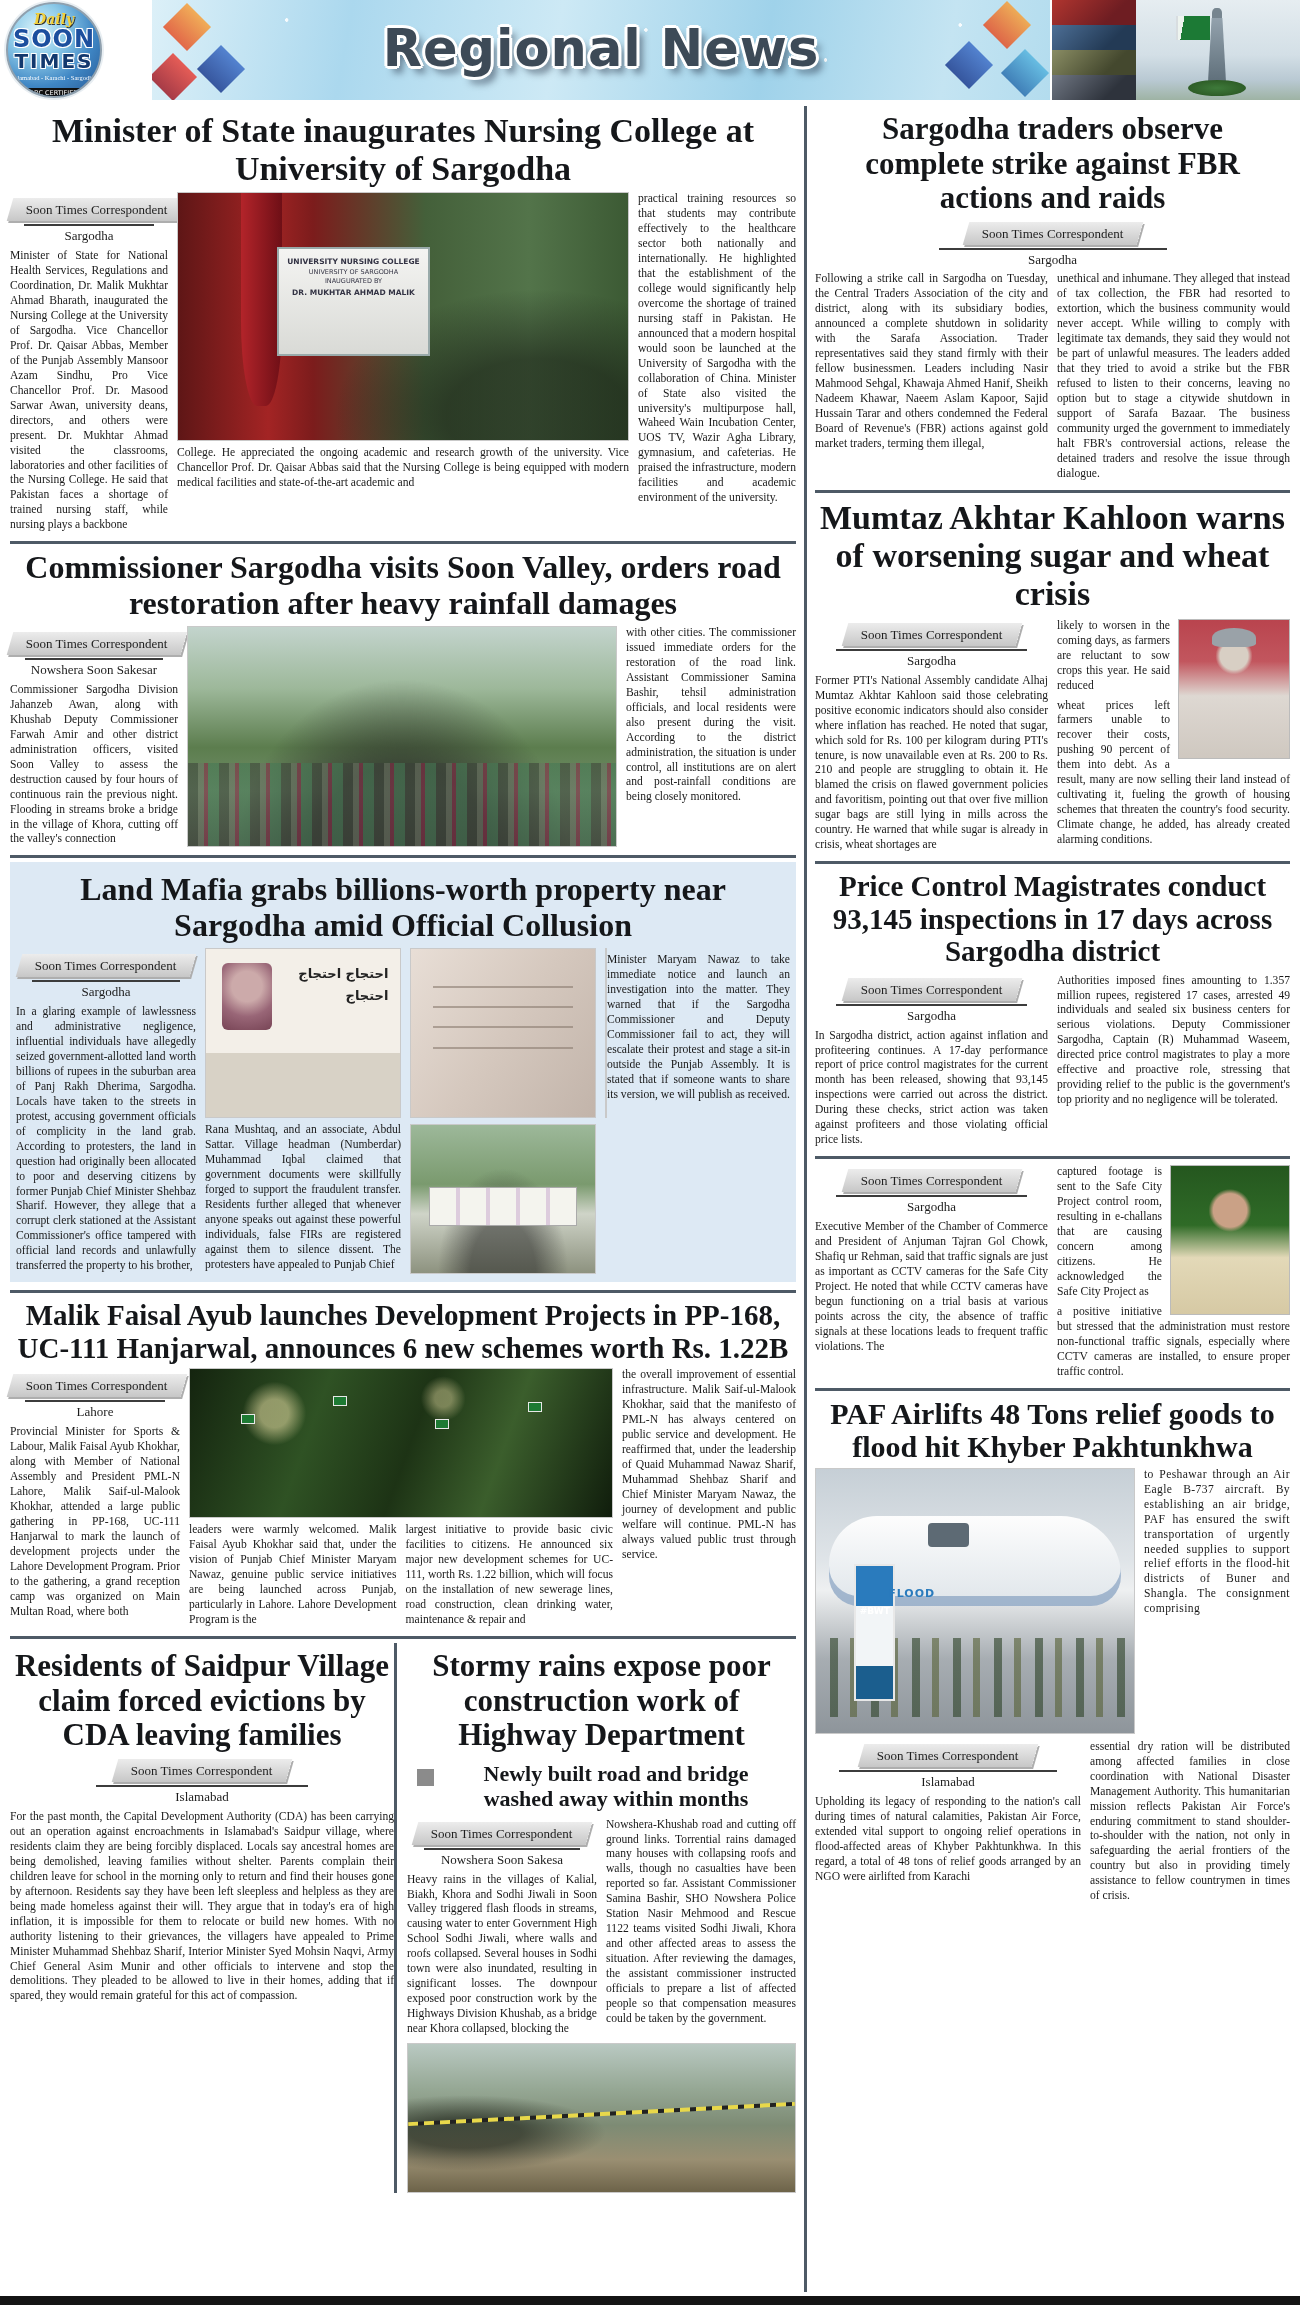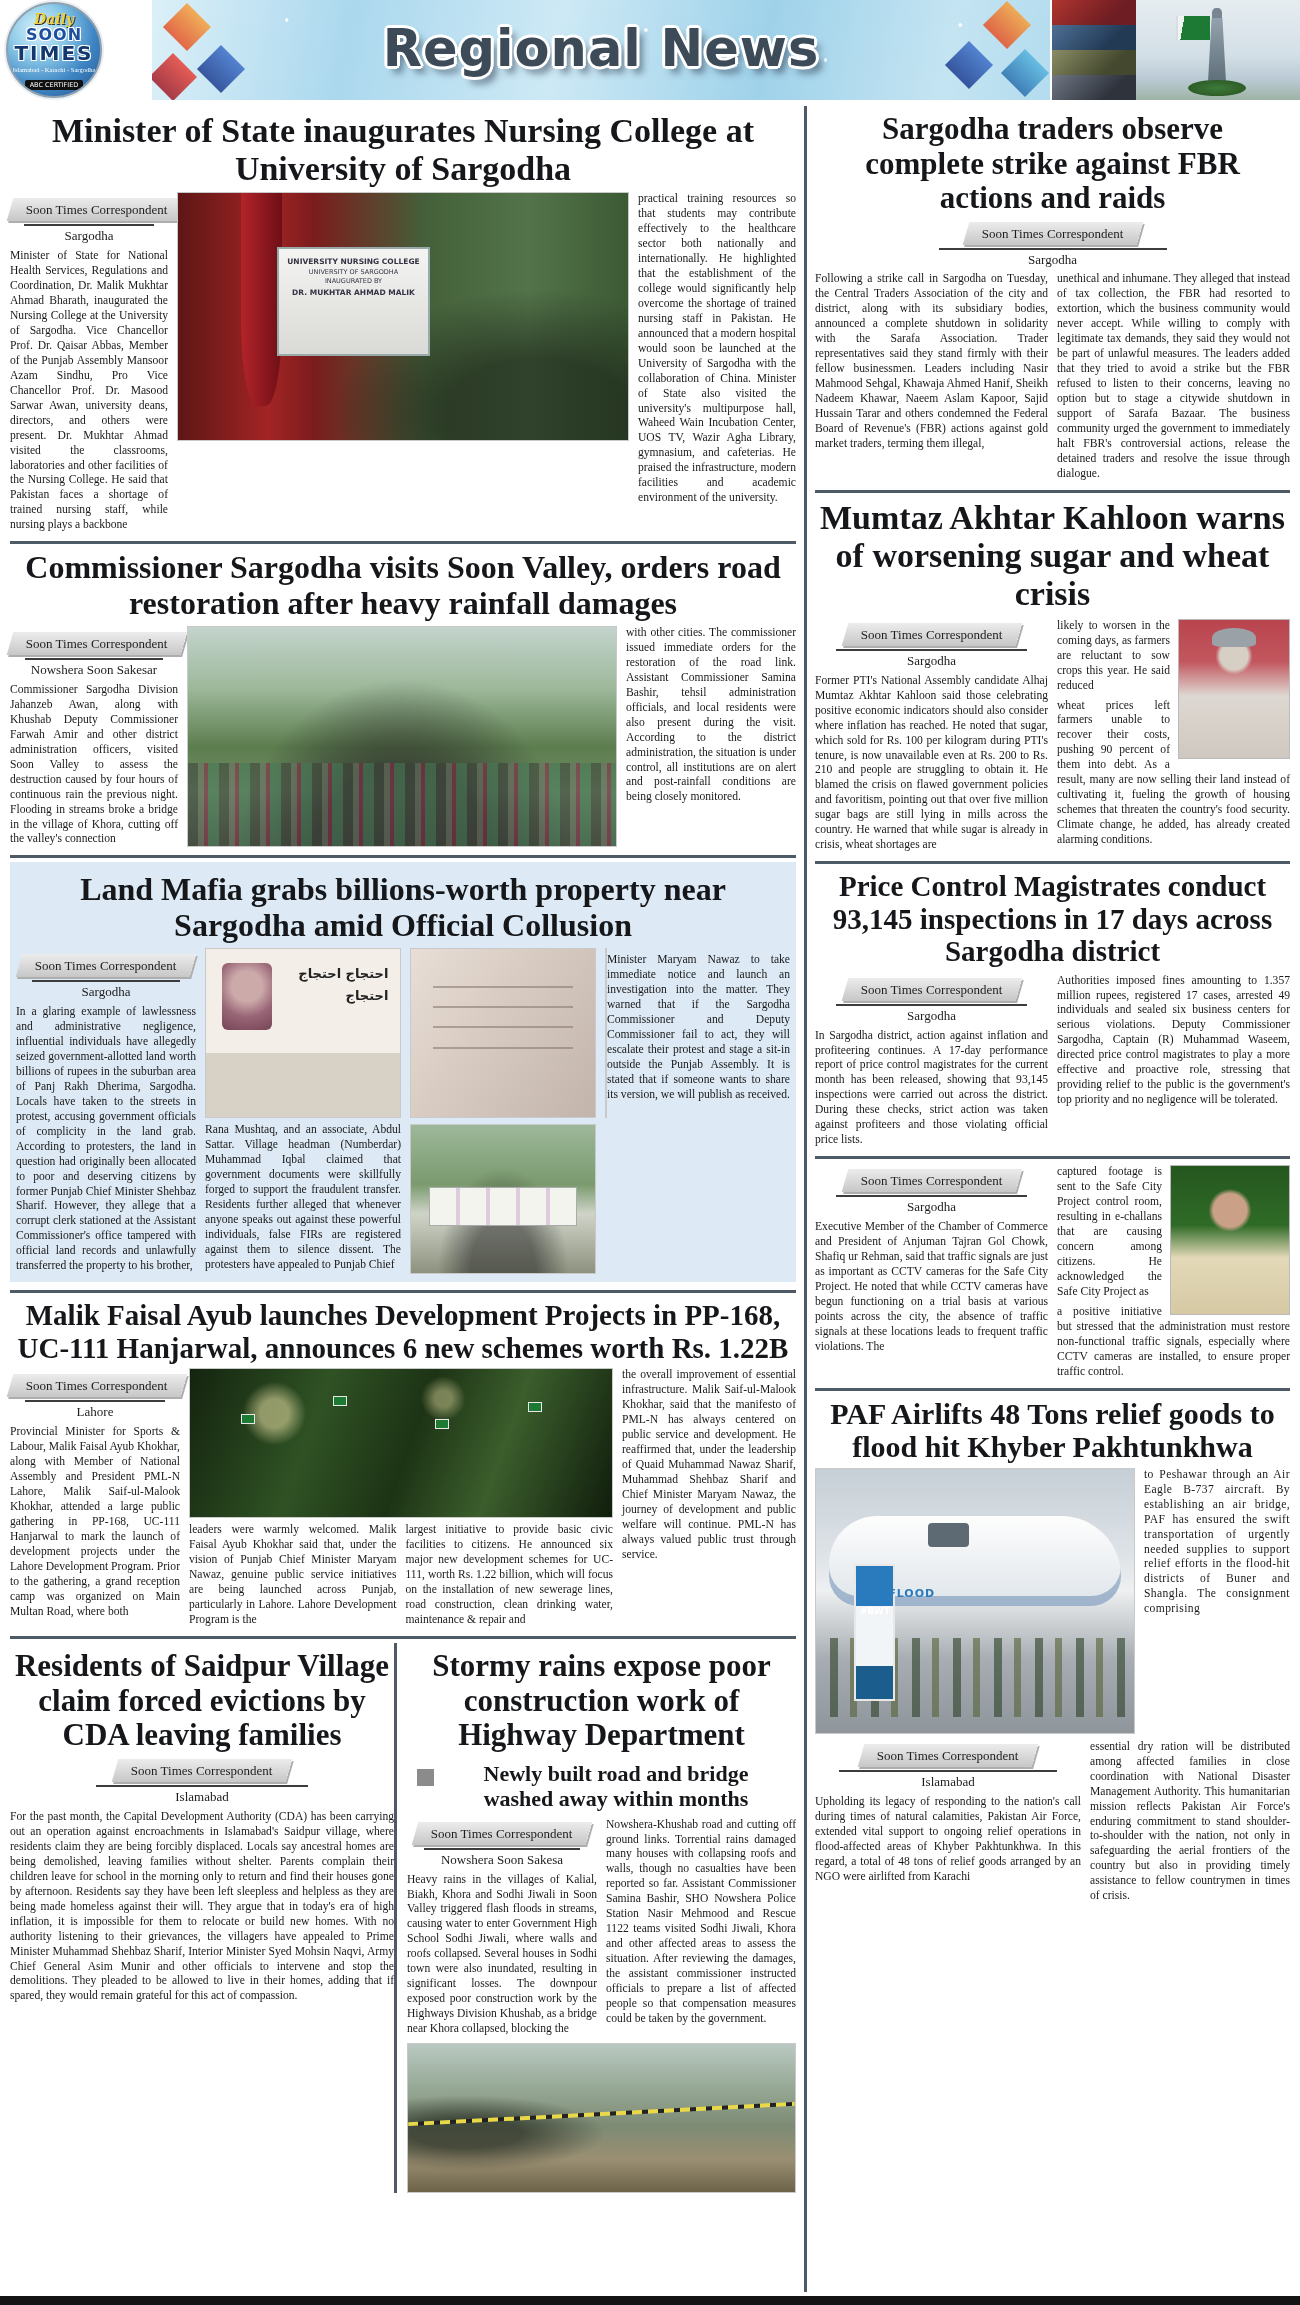--- a/index.html
+++ b/index.html
@@ -7,21 +7,21 @@
   body { width:1300px; font-family:"Liberation Serif", serif; color:#1c1c1c; }
   .page { width:1300px; min-height:2305px; display:flex; flex-direction:column; border-bottom:9px solid #141414; }
 
   
   .masthead { height:100px; display:flex; align-items:stretch; position:relative; background:#fff; }
   .logo-wrap { width:152px; position:relative; z-index:6; }
   .logo-circle { position:absolute; top:2px; left:6px; width:96px; height:96px; border-radius:50%;
     background: radial-gradient(circle at 32% 28%, #d9f2fa 0%, #8ecbe9 30%, #3f86c4 62%, #24538f 100%);
     border:2px solid #8fa0ae; text-align:center; overflow:hidden; box-shadow:0 0 0 2px #e8eef2; }
   .logo-daily { font-family:"DejaVu Serif", serif; font-style:italic; font-weight:bold; color:#f2d03c; font-size:14px; margin-top:7px; text-shadow:1px 1px 0 #333; }
-  .logo-soon { font-family:"DejaVu Sans", sans-serif; font-weight:900; font-size:16px; letter-spacing:1px; color:#1c4f9e; line-height:1.0; text-shadow:-1px -1px 0 #fff,1px -1px 0 #fff,-1px 1px 0 #fff,1px 1px 0 #fff; }
+  .logo-soon { font-family:"DejaVu Sans", sans-serif; font-weight:900; font-size:24px; letter-spacing:1px; color:#1c4f9e; line-height:1.0; text-shadow:-1px -1px 0 #fff,1px -1px 0 #fff,-1px 1px 0 #fff,1px 1px 0 #fff; }
   .logo-times { font-family:"DejaVu Sans", sans-serif; font-weight:900; font-size:20px; letter-spacing:2px; color:#12386e; line-height:1.05; text-shadow:-1px -1px 0 #fff,1px -1px 0 #fff,-1px 1px 0 #fff,1px 1px 0 #fff; }
   .logo-cities { font-size:6.5px; color:#ffffff; margin-top:2px; }
   .logo-badge { display:inline-block; background:#101010; color:#fff; font-family:"DejaVu Sans", sans-serif; font-size:6.5px; padding:1px 5px; border-radius:2px; margin-top:1px; }
 
   .banner { flex:1; position:relative; overflow:hidden;
     background:
       radial-gradient(circle at 15% 20%, rgba(255,255,255,.9) 0 1.5px, transparent 2px),
       radial-gradient(circle at 35% 70%, rgba(255,255,255,.9) 0 1.5px, transparent 2px),
       radial-gradient(circle at 55% 30%, rgba(255,255,255,.9) 0 1.5px, transparent 2px),
       radial-gradient(circle at 75% 60%, rgba(255,255,255,.9) 0 1.5px, transparent 2px),
@@ -213,20 +213,21 @@
               <div class="scallop"></div>
               <div class="curtain"></div>
               <div class="plaque">
                 <div class="pl-big">UNIVERSITY NURSING COLLEGE</div>
                 <div>UNIVERSITY OF SARGODHA</div>
                 <div>INAUGURATED BY</div>
                 <div class="pl-big">DR. MUKHTAR AHMAD MALIK</div>
               </div>
             </div>
             <div class="flex g8">
+              <p class="bt" style="flex:1">College. He appreciated the ongoing academic and research growth of the university. Vice Chancellor Prof. Dr. Qaisar Abbas said that the Nursing College is being equipped with modern medical facilities and state-of-the-art academic and</p>
             </div>
           </div>
           <div class="w-c4">
             <p class="bt" style="margin-top:0">practical training resources so that students may contribute effectively to the healthcare sector both nationally and internationally. He highlighted that the establishment of the college would significantly help overcome the shortage of trained nursing staff in Pakistan. He announced that a modern hospital would soon be launched at the University of Sargodha with the collaboration of China. Minister of State also visited the university's multipurpose hall, Waheed Wain Incubation Center, UOS TV, Wazir Agha Library, gymnasium, and cafeterias. He praised the infrastructure, modern facilities and academic environment of the university.</p>
           </div>
         </div>
       </div>
 
       <hr class="hr">
 

